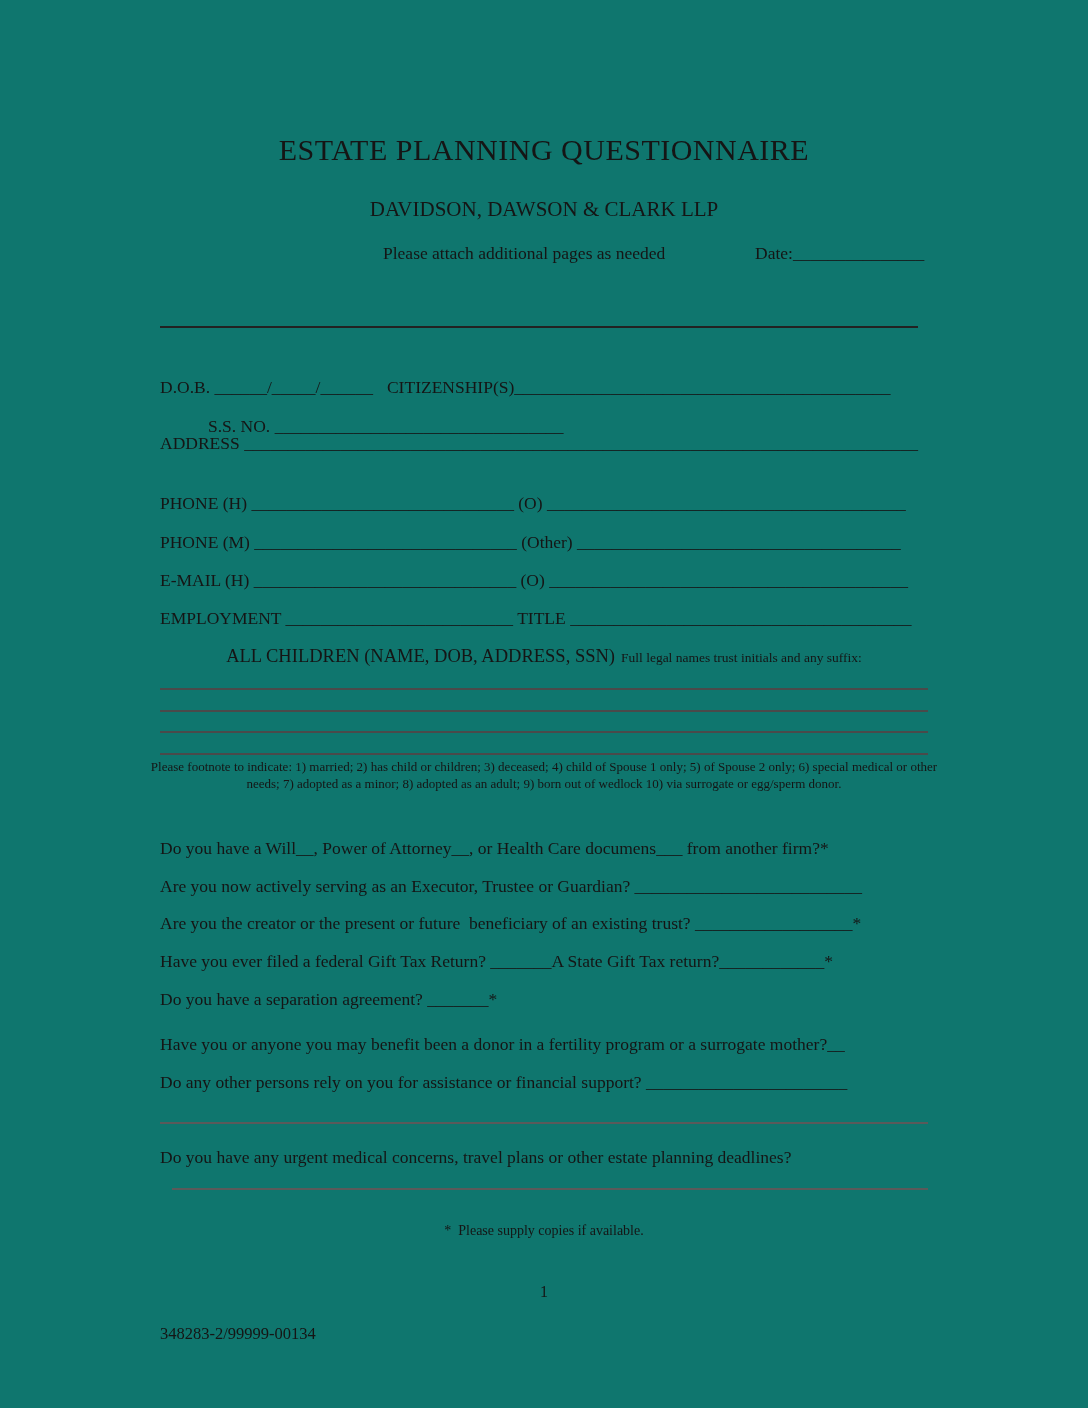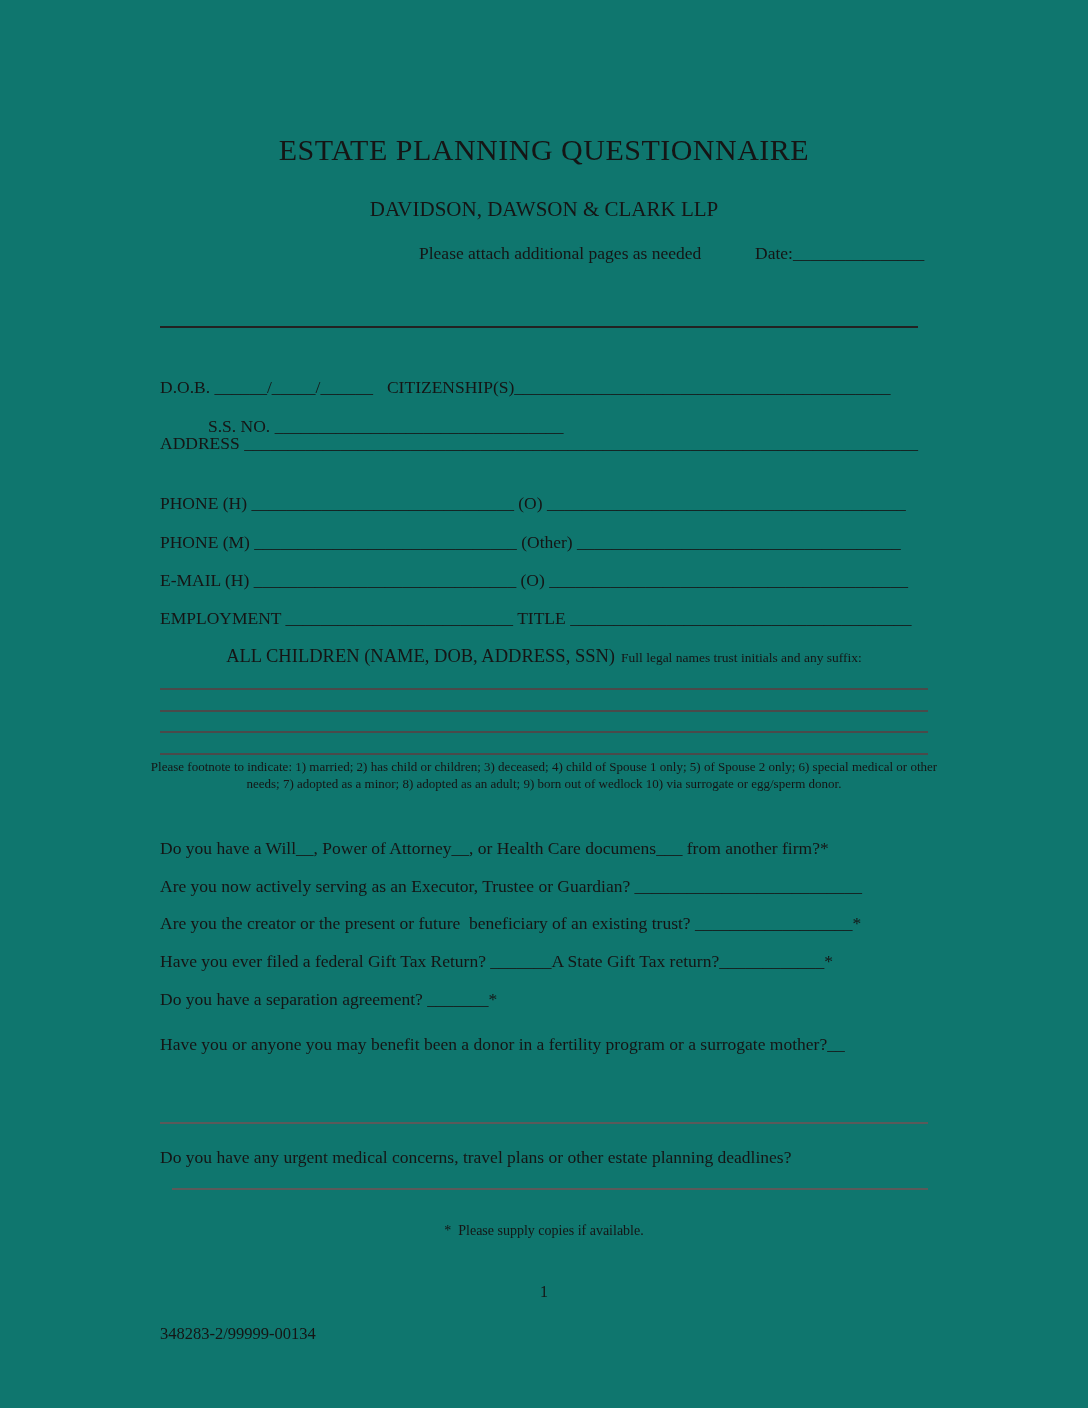--- a/index.html
+++ b/index.html
@@ -12,21 +12,21 @@
     overflow:hidden;
   }
   .abs{position:absolute;}
   .center{left:0;width:1088px;text-align:center;}
   .content{left:160px;width:768px;}
 
   .title{top:133px;font-size:30px;letter-spacing:.5px;white-space:pre;}
   .firm{top:197px;font-size:21px;white-space:pre;}
 
   .attach-row{top:243px;height:24px;font-size:17.5px;}
-  .attach-note{position:absolute;left:383px;top:0;white-space:pre;margin-left:36px;}
+  .attach-note{position:absolute;left:383px;top:0;white-space:pre;}
   .date-group{position:absolute;left:755px;top:0;white-space:pre;}
 
   .name-line{top:326px;left:160px;width:758px;border-top:2px solid #222;}
   .name-caption{top:331px;font-size:13.5px;}
 
   .frow{font-size:17.5px;white-space:pre;height:24px;}
   .frow .gap{display:inline-block;width:14px;}
   .r-dob{top:377px;} .r-ssn{top:416px;margin-left:48px;} .r-address{top:433px;}
   .r-phoneh{top:493px;} .r-phonem{top:532px;} .r-email{top:570px;} .r-empl{top:608px;}
 
@@ -87,20 +87,21 @@
   <div class="abs rule cl4"></div>
 
   <div class="abs footnote">Please footnote to indicate: 1) married; 2) has child or children; 3) deceased; 4) child of Spouse 1 only; 5) of Spouse 2 only; 6) special medical or other needs; 7) adopted as a minor; 8) adopted as an adult; 9) born out of wedlock 10) via surrogate or egg/sperm donor.</div>
 
   <div class="abs question q1">Do you have a Will__, Power of Attorney__, or Health Care documens___ from another firm?*</div>
   <div class="abs question q2">Are you now actively serving as an Executor, Trustee or Guardian? __________________________</div>
   <div class="abs question q3">Are you the creator or the present or future  beneficiary of an existing trust? __________________*</div>
   <div class="abs question q4">Have you ever filed a federal Gift Tax Return? _______A State Gift Tax return?____________*</div>
   <div class="abs question q5">Do you have a separation agreement? _______*</div>
   <div class="abs question q6">Have you or anyone you may benefit been a donor in a fertility program or a surrogate mother?__</div>
+  <div class="abs question q7">Do any other persons rely on you for assistance or financial support? _______________________</div>
 
   <div class="abs answer-line al1"></div>
 
   <div class="abs question q8">Do you have any urgent medical concerns, travel plans or other estate planning deadlines?</div>
 
   <div class="abs answer-line al2"></div>
 
   <div class="abs center star-note">*  Please supply copies if available.</div>
   <div class="abs center page-number">1</div>
   <div class="abs doc-number">348283-2/99999-00134</div>

